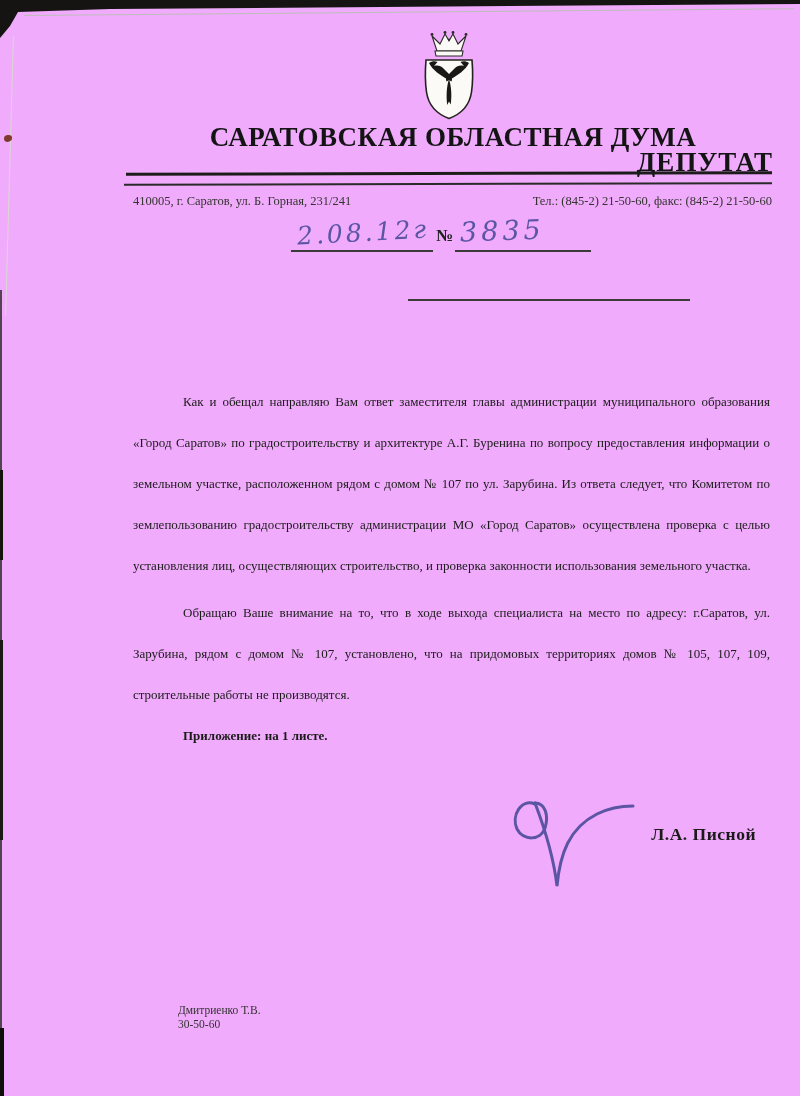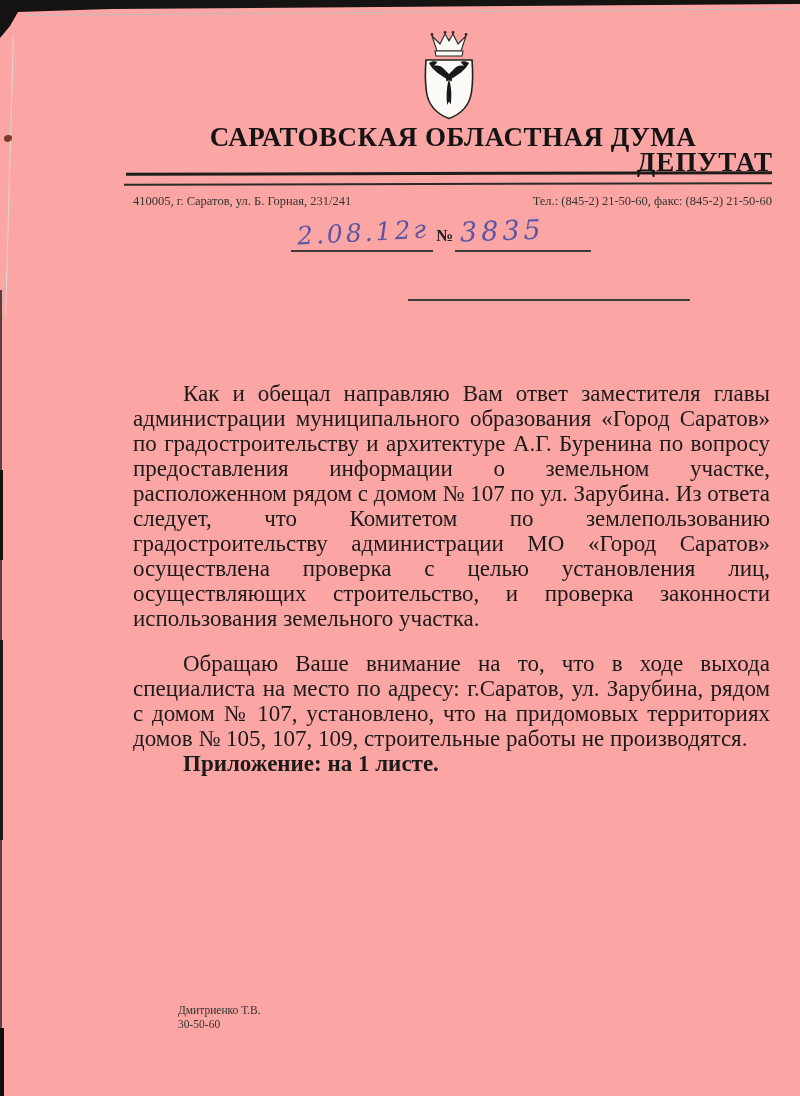--- a/index.html
+++ b/index.html
@@ -1,20 +1,20 @@
 <!DOCTYPE html>
 <html><head>
 <meta charset="utf-8">
 <style>
   html,body{margin:0;padding:0;background:#e8e8e6;}
   .page{
     position:relative;
     width:800px;height:1096px;
     margin:0 auto;
-    background:#fca5a5;
+    background:#f0abfc;
     overflow:hidden;
     font-family:"Liberation Serif","DejaVu Serif",serif;
     color:#1d1d1b;
   }
   
   .scan-top-strip{
     position:absolute;top:0;left:0;width:800px;height:40px;background:#151412;
     clip-path:polygon(0px 0px,800px 0px,800px 4px,110px 9px,18px 12px,10px 26px,0px 38px);
     z-index:5;
   }
@@ -55,24 +55,24 @@
   .ref-no-sign{position:absolute;left:303px;top:8px;font-size:17px;font-weight:bold;color:#222;}
   .ref-number{position:absolute;left:327px;top:-3px;font-size:27px;letter-spacing:4px;transform:rotate(-2deg);}
   .ref-number-line{position:absolute;left:322px;top:32px;width:136px;height:1.5px;background:#3a3a36;}
   
   .email-block{position:absolute;left:408px;top:290px;width:285px;}
   .email-text{font-size:18px;font-weight:bold;letter-spacing:.3px;color:#1c1c1a;padding-left:12px;}
   .email-line{margin-top:9px;width:282px;height:1.5px;background:#3c3c38;}
   
   .body-text{
     position:absolute;left:133px;top:381px;width:637px;
-    font-size:23px;line-height:25px;text-align:justify;color:#1b1b19;
+    font-size:13px;line-height:41px;text-align:justify;color:#1b1b19;
   }
   .body-text p{margin:0;text-indent:50px;}
-  .body-text p.p2{margin-top:20px;}
+  .body-text p.p2{margin-top:6px;}
   .attachment{margin-top:5px;font-weight:bold;text-indent:50px;}
   
   .sig-row{position:absolute;left:133px;top:788px;width:637px;height:115px;}
   .sig-scribble{position:absolute;left:372px;top:2px;width:135px;height:112px;}
   .sig-name{position:absolute;right:14px;top:36px;font-size:17.5px;font-weight:bold;color:#1b1b19;letter-spacing:.5px;}
   
   .footer{position:absolute;left:138px;top:1003px;font-size:11.5px;line-height:1.25;color:#33332f;margin-left:40px;}
 </style>
 </head>
 <body>
@@ -133,19 +133,28 @@
   <div class="email-block">
     <div class="email-line"></div>
   </div>
 
   <div class="body-text">
     <p class="p1">Как и обещал направляю Вам ответ заместителя главы администрации муниципального образования «Город Саратов» по градостроительству и архитектуре А.Г. Буренина по вопросу предоставления информации о земельном участке, расположенном рядом с домом № 107 по ул. Зарубина. Из ответа следует, что Комитетом по землепользованию градостроительству администрации МО «Город Саратов» осуществлена проверка с целью установления лиц, осуществляющих строительство, и проверка законности использования земельного участка.</p>
     <p class="p2">Обращаю Ваше внимание на то, что в ходе выхода специалиста на место по адресу: г.Саратов, ул. Зарубина, рядом с домом № 107, установлено, что на придомовых территориях домов № 105, 107, 109, строительные работы не производятся.</p>
     <p class="attachment">Приложение: на 1 листе.</p>
   </div>
 
+  <div class="sig-row">
+    <svg class="sig-scribble" viewBox="0 0 135 112" xmlns="http://www.w3.org/2000/svg">
+      <g fill="none" stroke="#5b55a4" stroke-width="3" stroke-linecap="round">
+        <path d="M30,14 C16,8 6,26 12,39 C18,51 36,51 40,38 C44,25 40,13 30,13"></path>
+        <path d="M30,13 C38,34 48,62 52,96 C55,64 64,38 92,24 C102,19 116,16 128,16"></path>
+      </g>
+    </svg>
+    <span class="sig-name">Л.А. Писной</span>
+  </div>
 
   <div class="footer">
     <div>Дмитриенко Т.В.</div>
     <div>30-50-60</div>
   </div>
 
 </div>
 
 </body></html>

